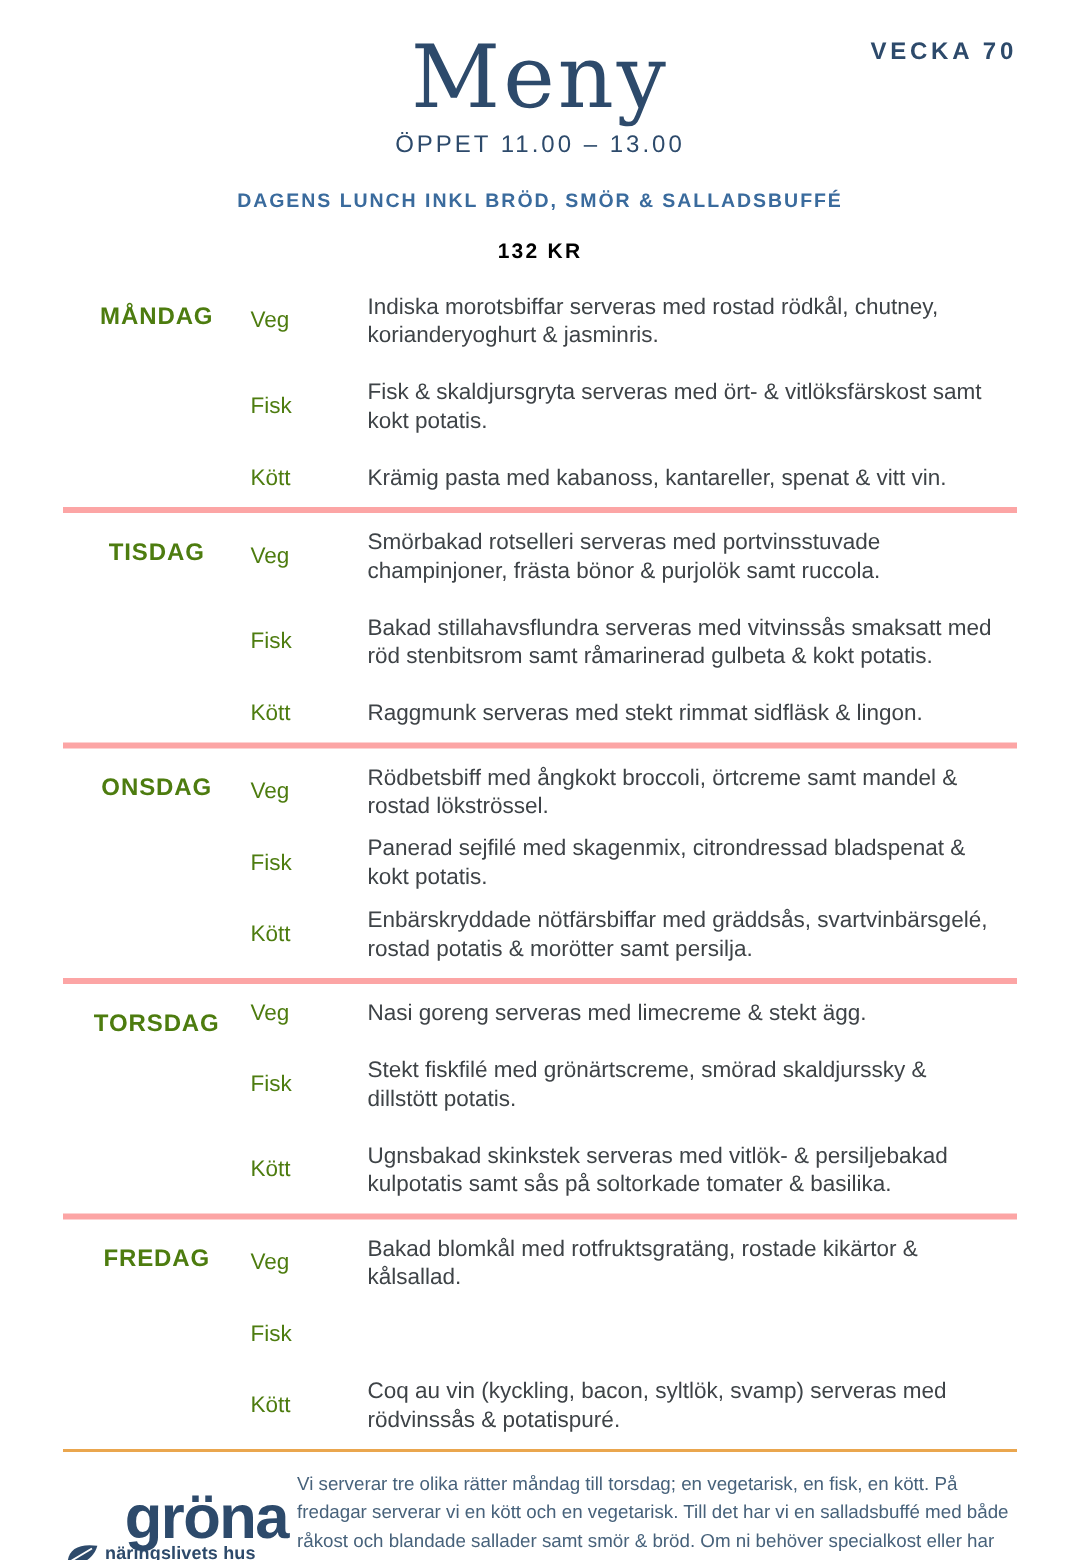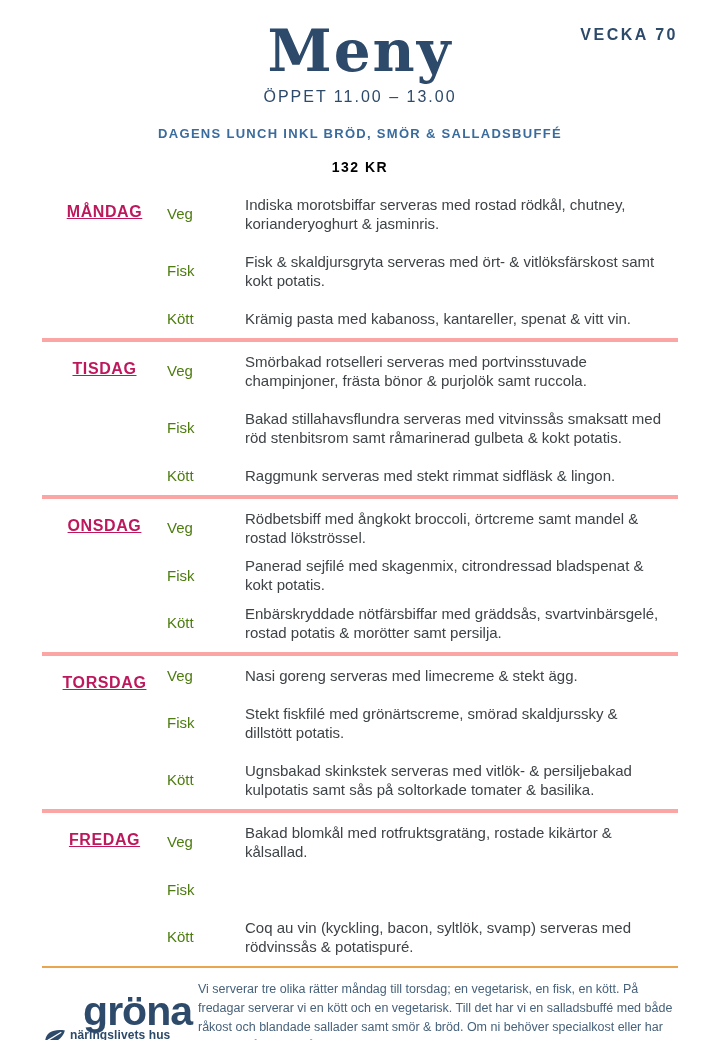--- a/index.html
+++ b/index.html
@@ -4,38 +4,38 @@
 <style>
   * { margin:0; padding:0; box-sizing:border-box; }
   html,body { width:720px; height:1040px; background:#ffffff; overflow:hidden; }
   body { font-family:"Liberation Sans", sans-serif; }
   .page { width:720px; height:1040px; padding:0 42px; }
 
   
   .header { position:relative; text-align:center; padding-top:20px; }
   .meny-title {
     font-family:"DejaVu Serif", serif;
-    font-size:58px; line-height:1.08; font-weight:700;
+    font-size:58px; line-height:1.08; font-weight:400;
     color:#2d4a6b; letter-spacing:2px;
   }
   .week-label {
     position:absolute; top:26px; right:0;
     font-size:16px; font-weight:700; color:#2d4a6b; letter-spacing:2.5px;
   }
   .open-hours { margin-top:5px; font-size:16px; font-weight:400; color:#2d4a6b; letter-spacing:2px; }
   .subtitle   { margin-top:20px; font-size:13px; font-weight:700; color:#3a6b9d; letter-spacing:1.3px; }
   .price      { margin-top:18px; font-size:14px; font-weight:700; color:#000000; letter-spacing:1.5px; }
 
   
   .menu { margin-top:10px; }
   .day-section { display:flex; padding:10px 0; }
   .day-section + .day-section { border-top:4px solid #fca5a5; }
   .day-col {
     width:125px; text-align:center; padding-top:8px;
-    font-size:16px; font-weight:700; color:#be185d; letter-spacing:0.6px;text-decoration:underline;
+    font-size:16px; font-weight:700; color:#4d7c0f; letter-spacing:0.6px;
   }
   .rows { flex:1; min-height:133px; display:flex; flex-direction:column; justify-content:space-between; }
   .dish-row { display:flex; min-height:18px; }
   .cat {
     width:78px; flex:0 0 78px; font-size:15px; color:#4d7c0f;
     display:flex; align-items:center;
   }
   .desc { flex:1; font-size:15px; color:#3e4347; line-height:19px; padding-right:10px; }
 
   

